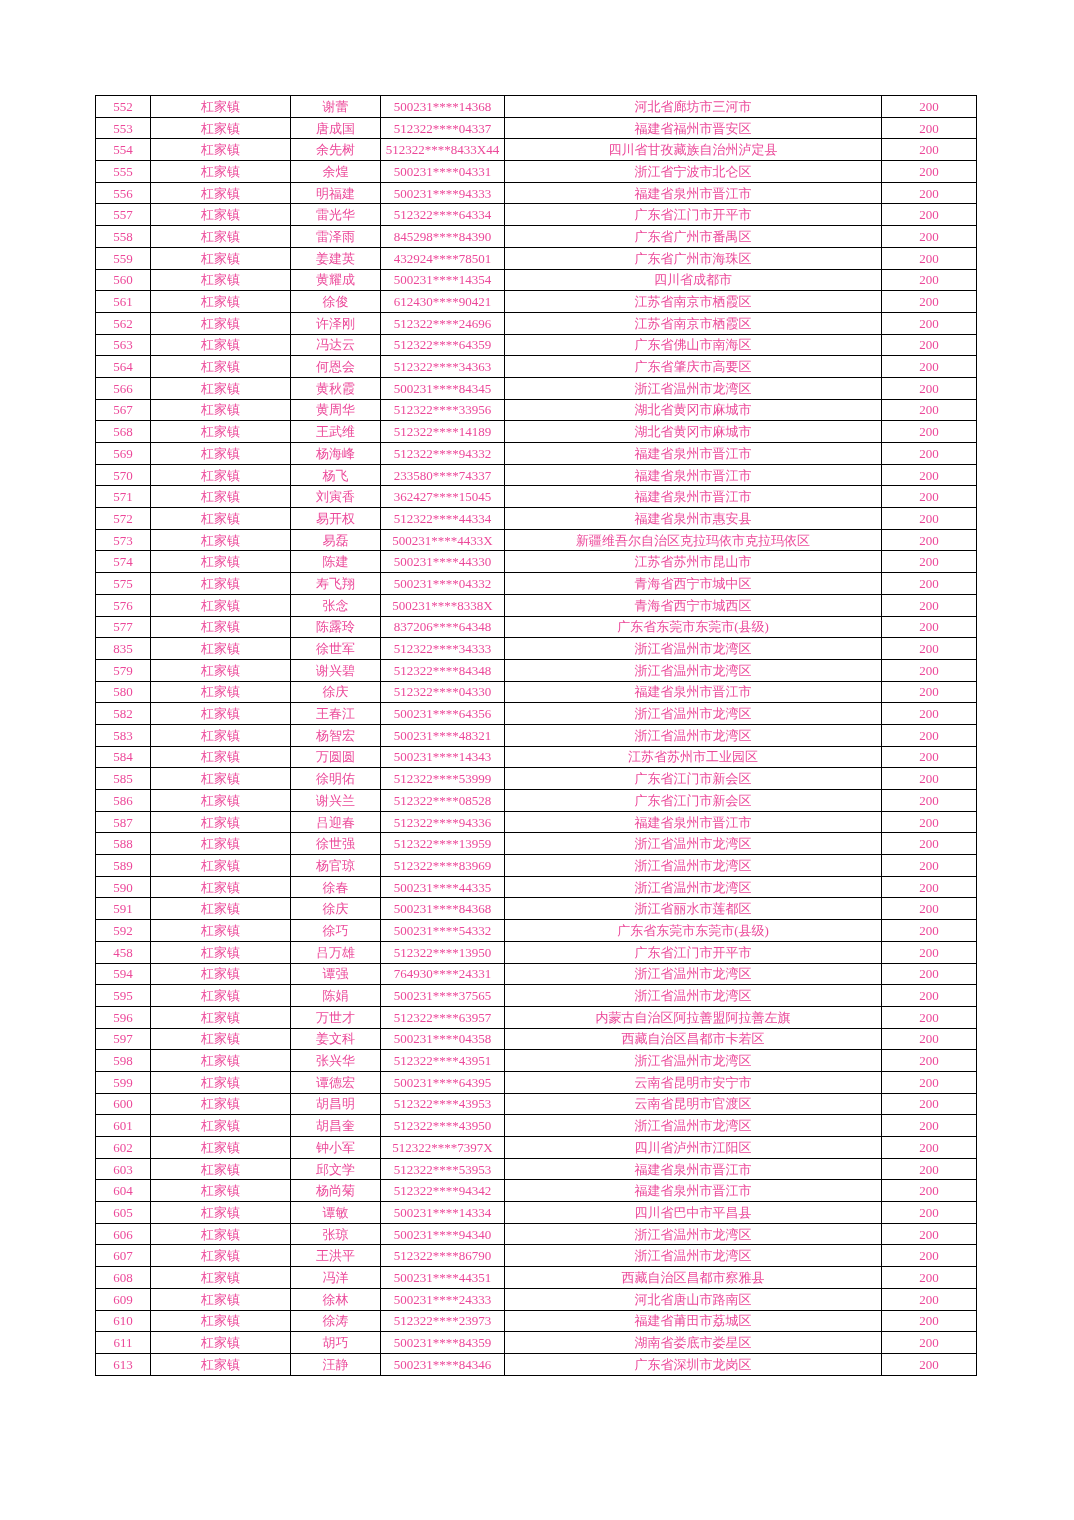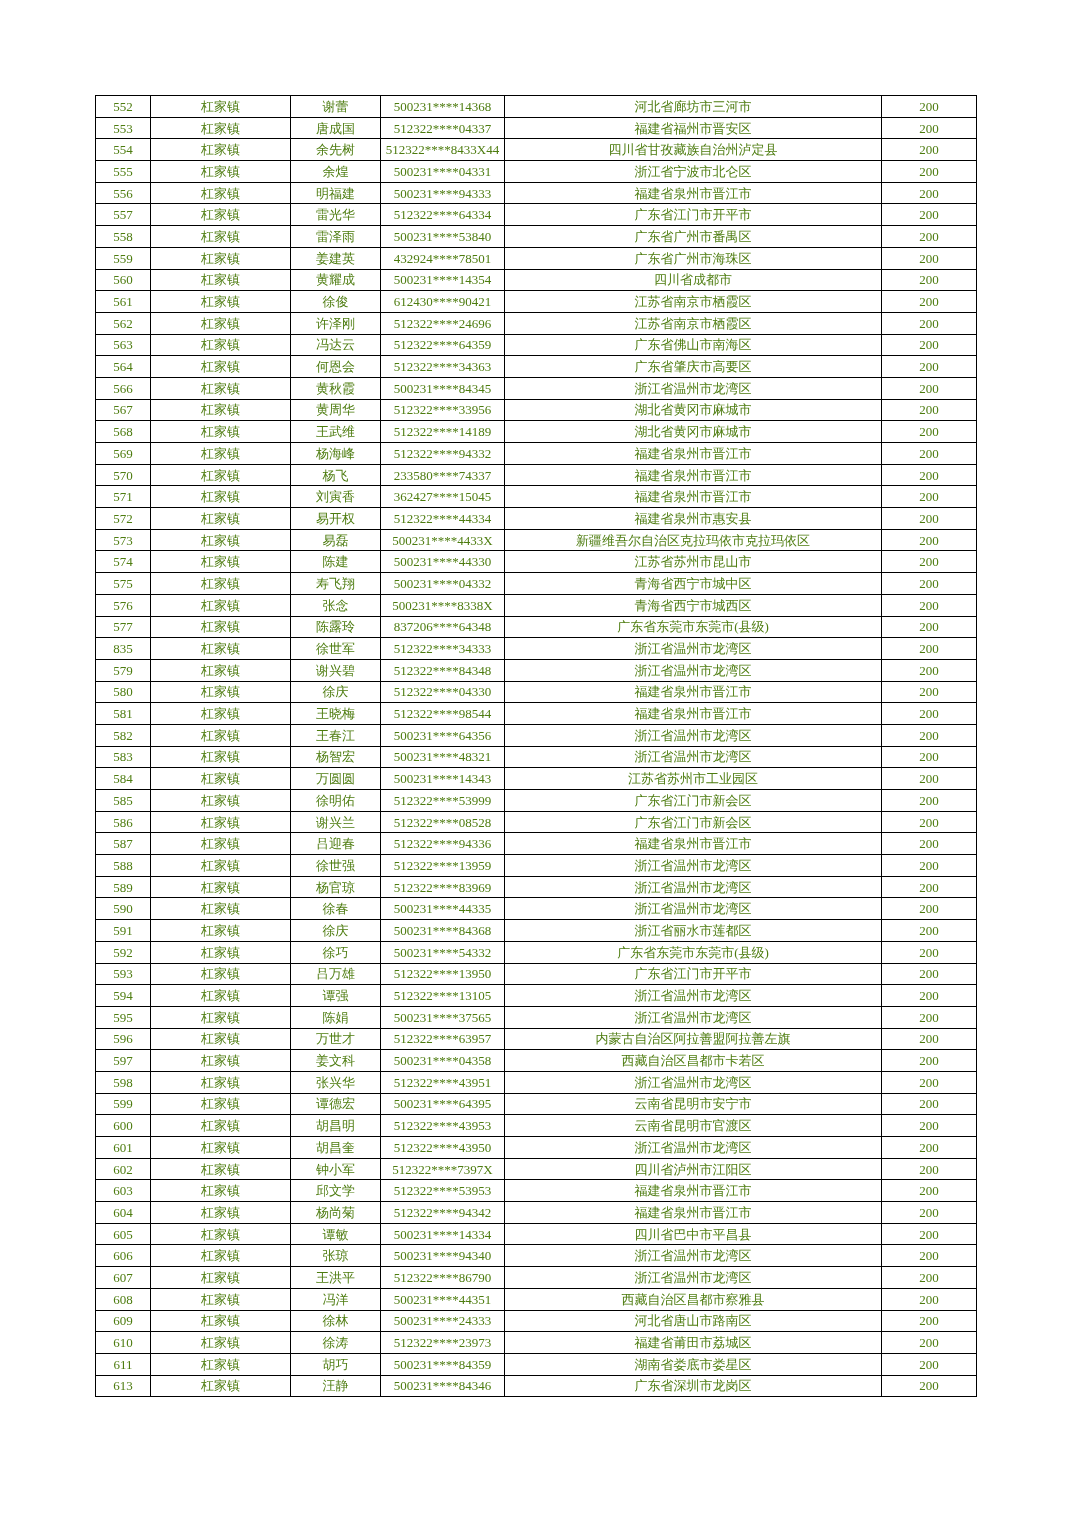--- a/index.html
+++ b/index.html
@@ -6,21 +6,21 @@
     margin: 0;
     padding: 0;
     background: #ffffff;
   }
   .page {
     position: relative;
     width: 1074px;
     height: 1520px;
     background: #ffffff;
     font-family: "Liberation Serif", "DejaVu Serif", serif;
-    color: #4d7c0f;
+    color: #ec4899;
     overflow: hidden;
   }
   table.payment-table {
     position: absolute;
     left: 95px;
     top: 95px;
     width: 881px;
     border-collapse: collapse;
     table-layout: fixed;
   }
@@ -102,21 +102,21 @@
           <td>杠家镇</td>
           <td>雷光华</td>
           <td>512322****64334</td>
           <td>广东省江门市开平市</td>
           <td>200</td>
         </tr>
         <tr>
           <td>558</td>
           <td>杠家镇</td>
           <td>雷泽雨</td>
-          <td>500231****53840</td>
+          <td>845298****84390</td>
           <td>广东省广州市番禺区</td>
           <td>200</td>
         </tr>
         <tr>
           <td>559</td>
           <td>杠家镇</td>
           <td>姜建英</td>
           <td>432924****78501</td>
           <td>广东省广州市海珠区</td>
           <td>200</td>
@@ -275,28 +275,20 @@
         </tr>
         <tr>
           <td>580</td>
           <td>杠家镇</td>
           <td>徐庆</td>
           <td>512322****04330</td>
           <td>福建省泉州市晋江市</td>
           <td>200</td>
         </tr>
         <tr>
-          <td>581</td>
-          <td>杠家镇</td>
-          <td>王晓梅</td>
-          <td>512322****98544</td>
-          <td>福建省泉州市晋江市</td>
-          <td>200</td>
-        </tr>
-        <tr>
           <td>582</td>
           <td>杠家镇</td>
           <td>王春江</td>
           <td>500231****64356</td>
           <td>浙江省温州市龙湾区</td>
           <td>200</td>
         </tr>
         <tr>
           <td>583</td>
           <td>杠家镇</td>
@@ -371,32 +363,32 @@
         </tr>
         <tr>
           <td>592</td>
           <td>杠家镇</td>
           <td>徐巧</td>
           <td>500231****54332</td>
           <td>广东省东莞市东莞市(县级)</td>
           <td>200</td>
         </tr>
         <tr>
-          <td>593</td>
+          <td>458</td>
           <td>杠家镇</td>
           <td>吕万雄</td>
           <td>512322****13950</td>
           <td>广东省江门市开平市</td>
           <td>200</td>
         </tr>
         <tr>
           <td>594</td>
           <td>杠家镇</td>
           <td>谭强</td>
-          <td>512322****13105</td>
+          <td>764930****24331</td>
           <td>浙江省温州市龙湾区</td>
           <td>200</td>
         </tr>
         <tr>
           <td>595</td>
           <td>杠家镇</td>
           <td>陈娟</td>
           <td>500231****37565</td>
           <td>浙江省温州市龙湾区</td>
           <td>200</td>

